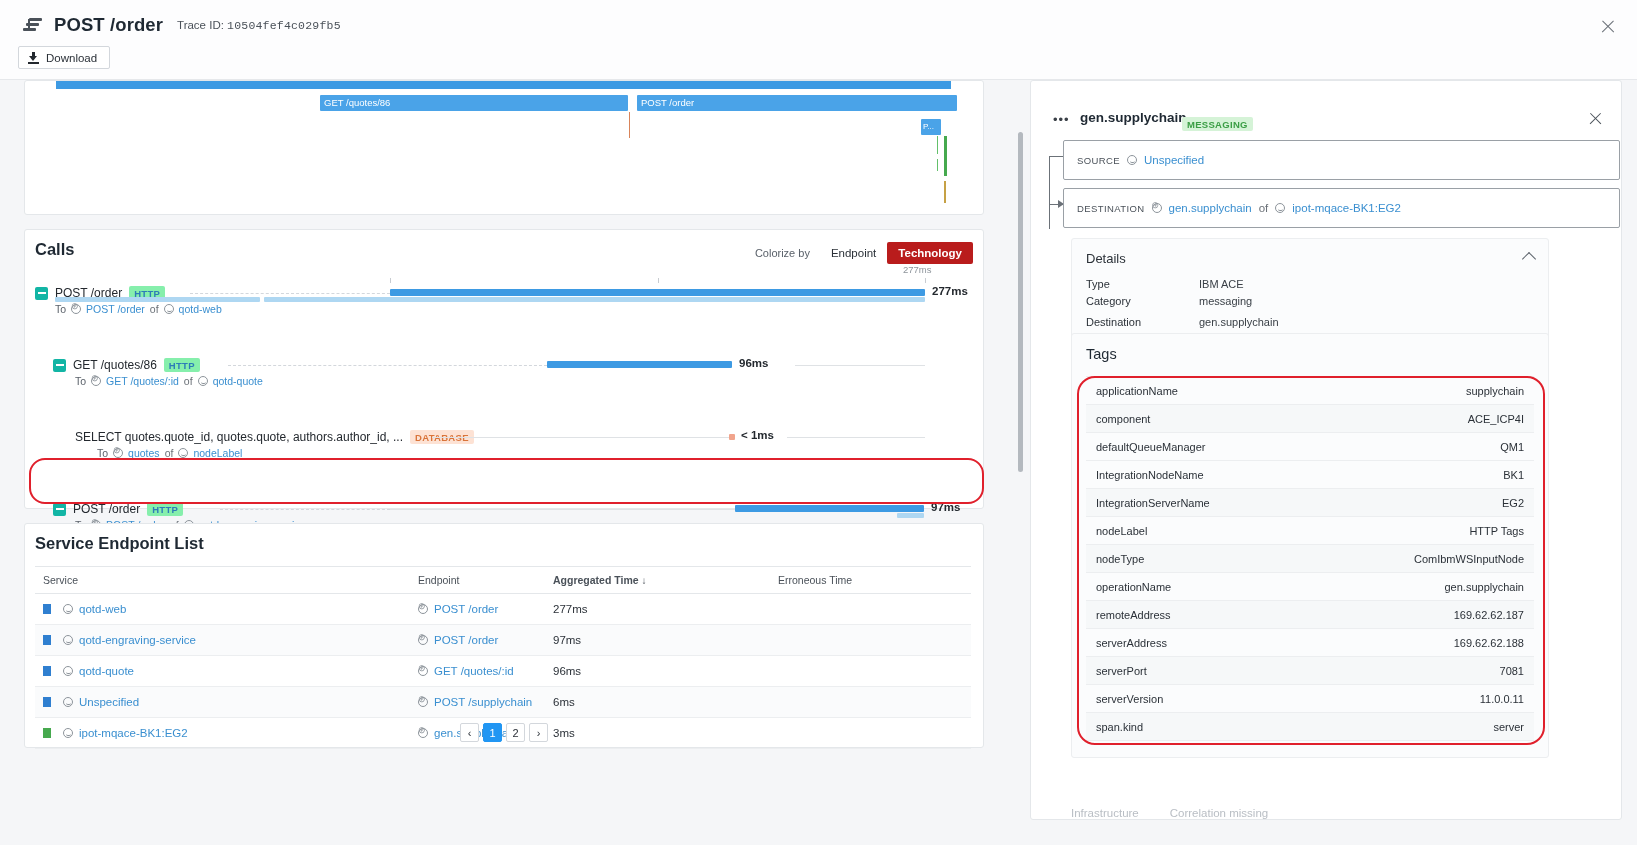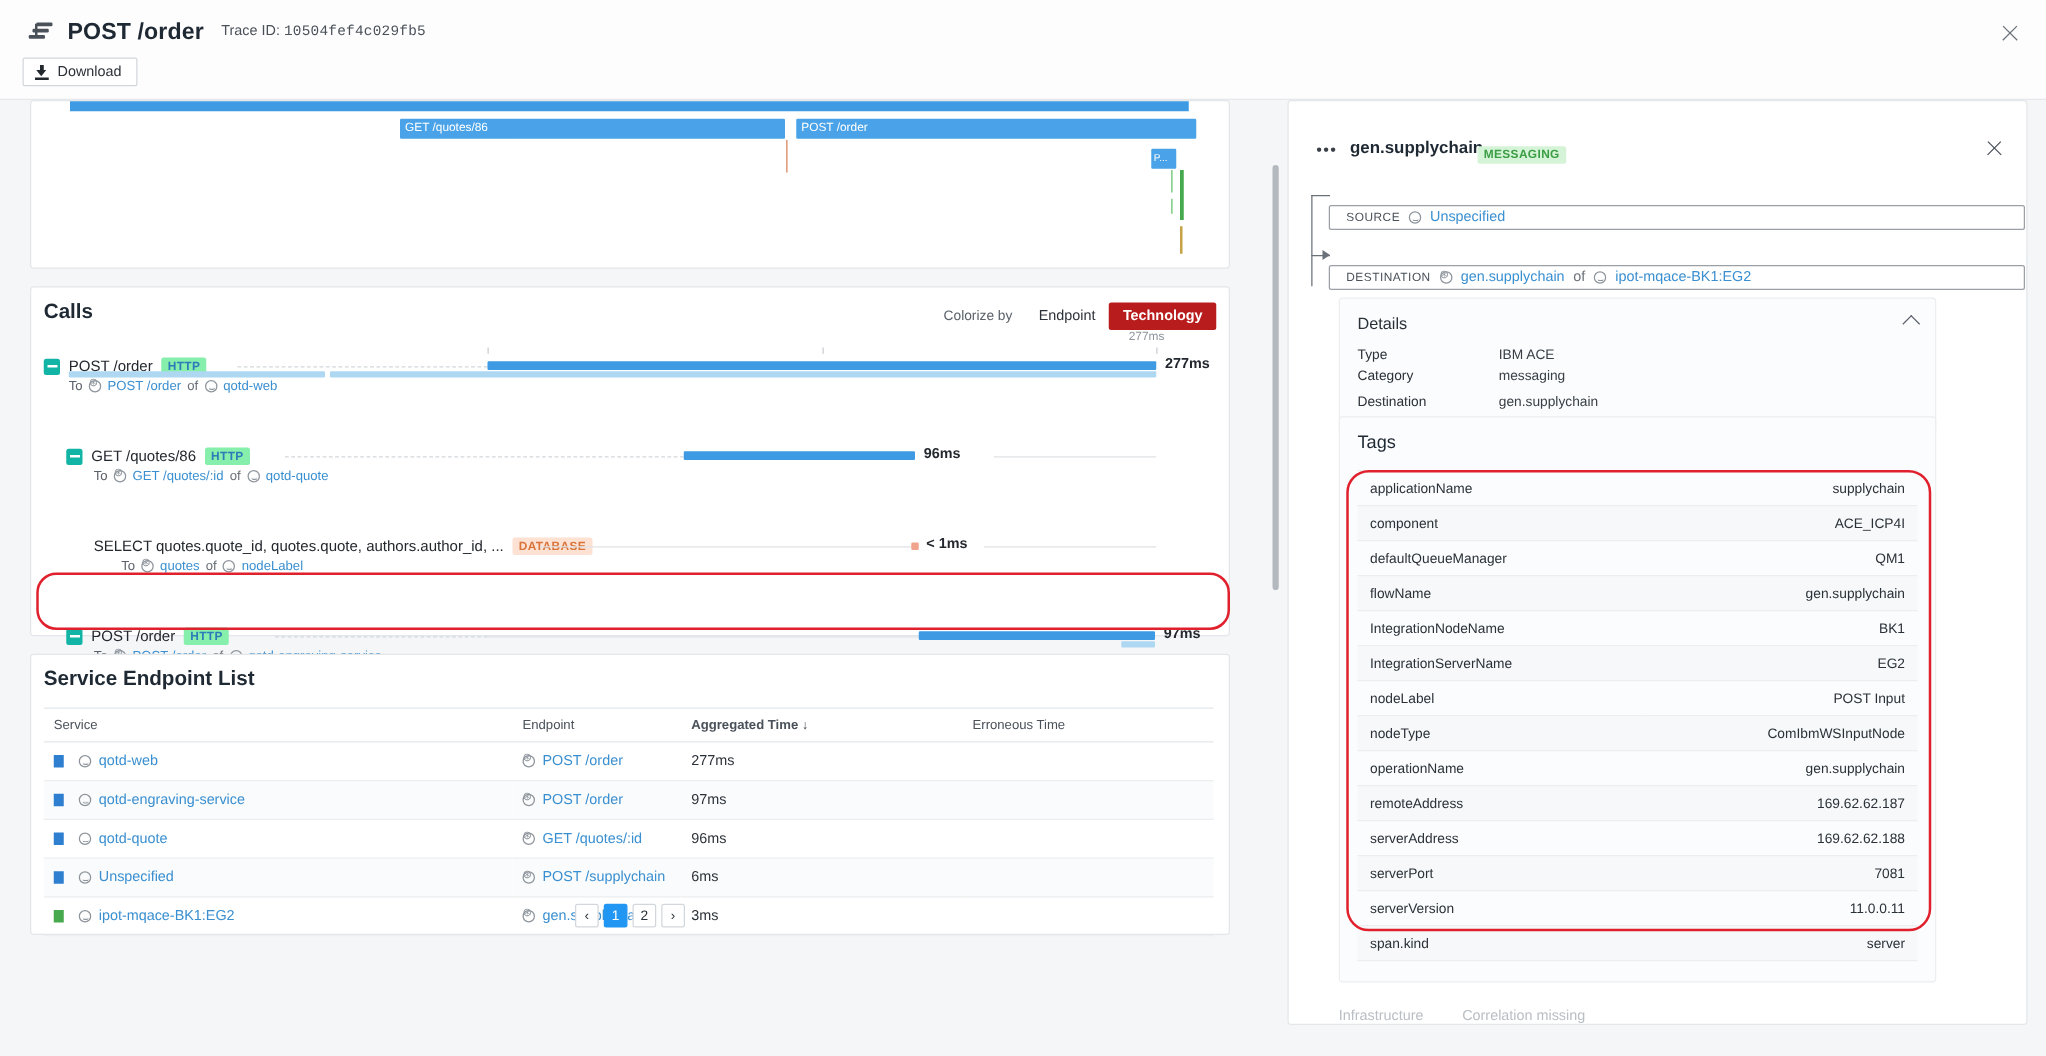--- a/index.html
+++ b/index.html
@@ -115,22 +115,22 @@
   .rcard { position: absolute; left: 16px; top: 0px; width: 592px; background: #fff; border: 1px solid #e4e7ea; border-radius: 3px; min-height: 740px; }
   .rhead { position: relative; height: 48px; }
   .dots { position: absolute; left: 22px; top: 31px; font-size: 13px; color: #3a4047; letter-spacing: 1px; }
   .rtitle { position: absolute; left: 49px; top: 29px; font-size: 13.5px; font-weight: bold; color: #1f2933; }
   .rtag { position: absolute; left: 151px; top: 32px; }
   .rclose { position: absolute; right: 18px; top: 30px; width: 15px; height: 15px; cursor: pointer; }
   .rclose:before, .rclose:after { content: ""; position: absolute; left: 0; top: 7px; width: 15px; height: 1.4px; background: #4a5159; }
   .rclose:before { transform: rotate(45deg); }
   .rclose:after { transform: rotate(-45deg); }
 
-  .sdbox { position: absolute; left: 32px; width: 557px; height: 20px; border: 1px solid #9aa0a6; border-radius: 2px;
-     display: flex; align-items: center; gap: 7px; padding-left: 13px; font-size: 11.5px; background: #fff; margin-top: 24px; }
+  .sdbox { position: absolute; left: 32px; width: 557px; height: 40px; border: 1px solid #9aa0a6; border-radius: 2px;
+     display: flex; align-items: center; gap: 7px; padding-left: 13px; font-size: 11.5px; background: #fff; }
   .sdlbl { font-size: 9.5px; color: #4a5159; letter-spacing: .4px; }
   .connector { position: absolute; left: 18px; width: 15px; border-left: 1px solid #6b7178; }
   .conn-top { position: absolute; left: 18px; width: 15px; height: 1px; background: #6b7178; }
   .arrowhead { position: absolute; width: 0; height: 0; border-top: 4px solid transparent; border-bottom: 4px solid transparent; border-left: 6px solid #6b7178; }
 
   .details { position: absolute; left: 40px; top: 157px; width: 478px; background: #fbfcfd; border: 1px solid #eceef0; border-radius: 3px; padding: 12px 14px 14px 14px; }
   .det-h { display: flex; justify-content: space-between; align-items: center; font-size: 13px; color: #2b3138; margin-bottom: 12px; }
   .chev { width: 10px; height: 10px; border-left: 1.4px solid #5a616a; border-top: 1.4px solid #5a616a; transform: rotate(45deg); cursor: pointer; }
   .det-row { display: flex; font-size: 11px; margin-bottom: 5px; }
   .det-row .k { width: 113px; color: #2b3138; }
@@ -502,35 +502,31 @@
                 <td class="v">supplychain</td>
               </tr>
             <tr class="alt">
                 <td class="k">component</td>
                 <td class="v">ACE_ICP4I</td>
               </tr>
             <tr>
                 <td class="k">defaultQueueManager</td>
                 <td class="v">QM1</td>
               </tr>
-            <tr class="alt">
-                <td class="k">flowName</td>
-                <td class="v">gen.supplychain</td>
-              </tr>
             <tr>
                 <td class="k">IntegrationNodeName</td>
                 <td class="v">BK1</td>
               </tr>
             <tr class="alt">
                 <td class="k">IntegrationServerName</td>
                 <td class="v">EG2</td>
               </tr>
             <tr>
                 <td class="k">nodeLabel</td>
-                <td class="v">POST Input</td>
+                <td class="v">HTTP Tags</td>
               </tr>
             <tr class="alt">
                 <td class="k">nodeType</td>
                 <td class="v">ComIbmWSInputNode</td>
               </tr>
             <tr>
                 <td class="k">operationName</td>
                 <td class="v">gen.supplychain</td>
               </tr>
             <tr class="alt">

